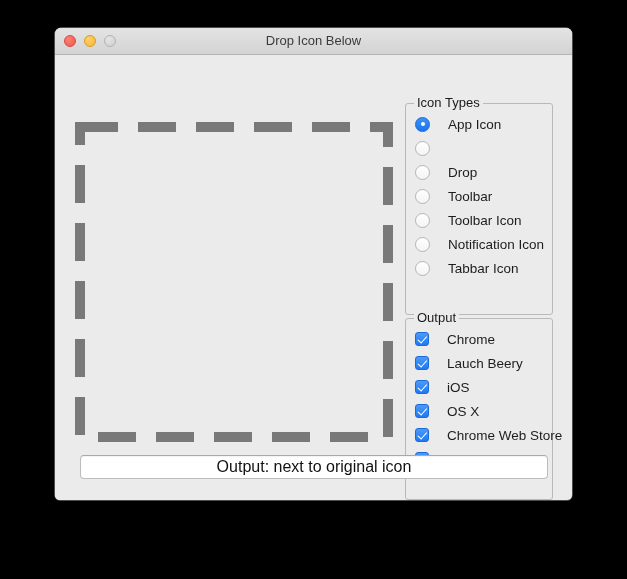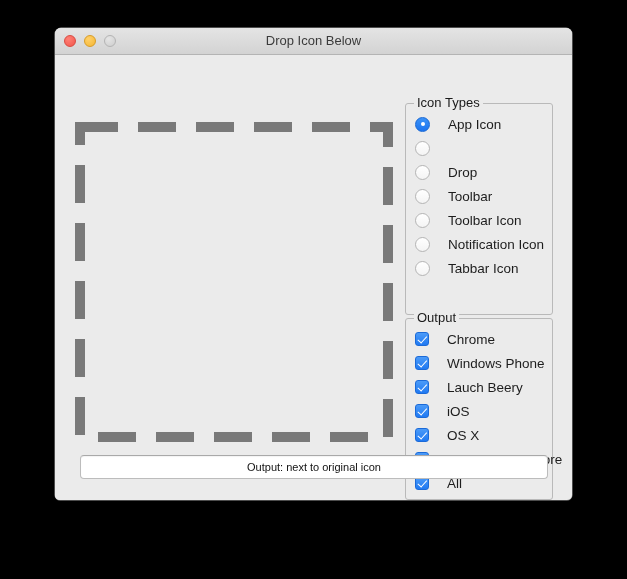--- a/index.html
+++ b/index.html
@@ -174,21 +174,21 @@
     height: 24px;
     box-sizing: border-box;
     background: #ffffff;
     border: 1px solid #bcbcbc;
     border-top-color: #a9a9a9;
     border-radius: 4px;
     box-shadow: inset 0 1px 1px rgba(0,0,0,0.05);
     display: flex;
     align-items: center;
     justify-content: center;
-    font-size: 11px;
+    font-size: 16px;
     color: #121212;
   }
 </style>
 </head>
 <body>
 
 <div class="window">
 
   <div class="titlebar">
     <div class="traffic">
@@ -250,24 +250,20 @@
 
     <div class="groupbox" id="devices">
       <div class="groupbox-title">Output</div>
       <div class="option-list">
 
         <div class="option-row">
           <span class="checkbox checked"></span>
           <span class="option-label">Chrome</span>
         </div>
 
-        <div class="option-row">
-          <span class="checkbox checked"></span>
-          <span class="option-label">Windows Phone</span>
-        </div>
 
         <div class="option-row">
           <span class="checkbox checked"></span>
           <span class="option-label">Lauch Beery</span>
         </div>
 
         <div class="option-row">
           <span class="checkbox checked"></span>
           <span class="option-label">iOS</span>
         </div>

